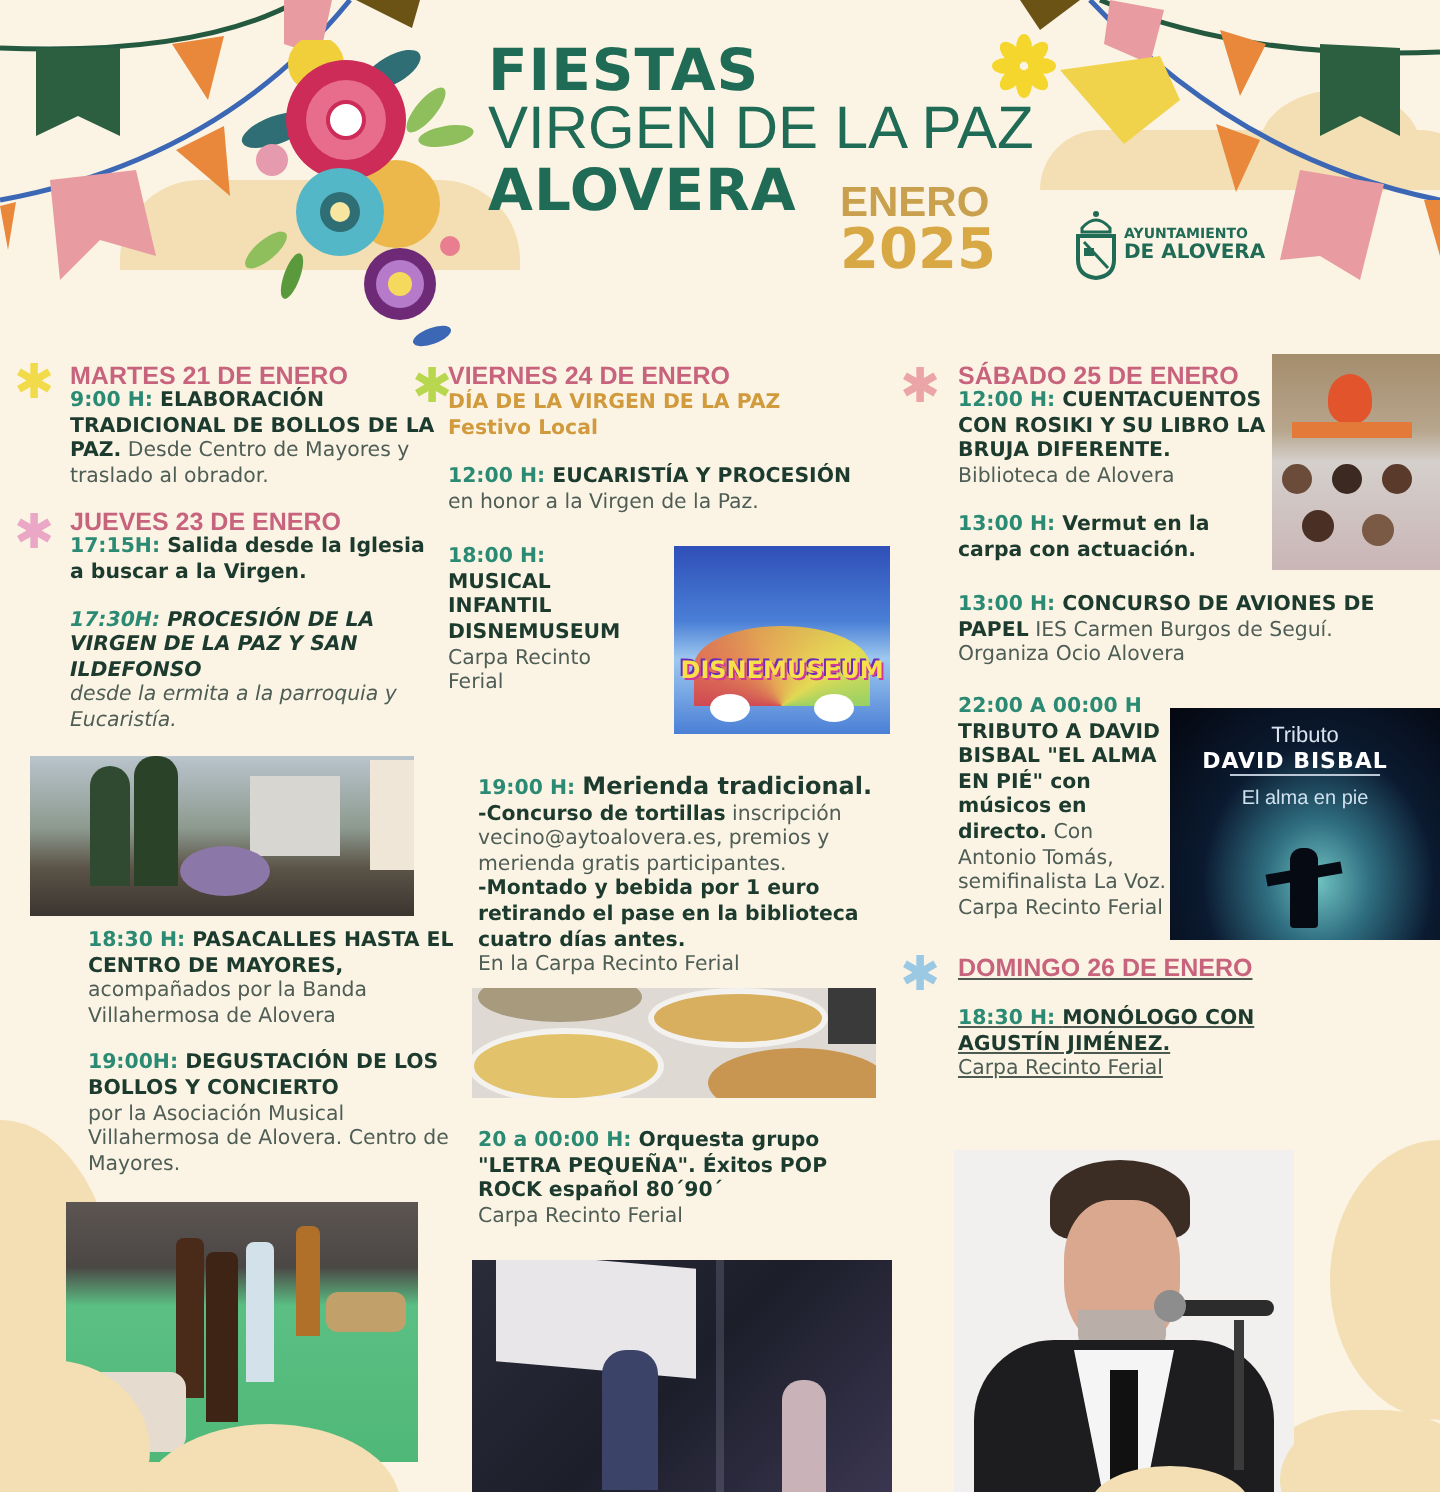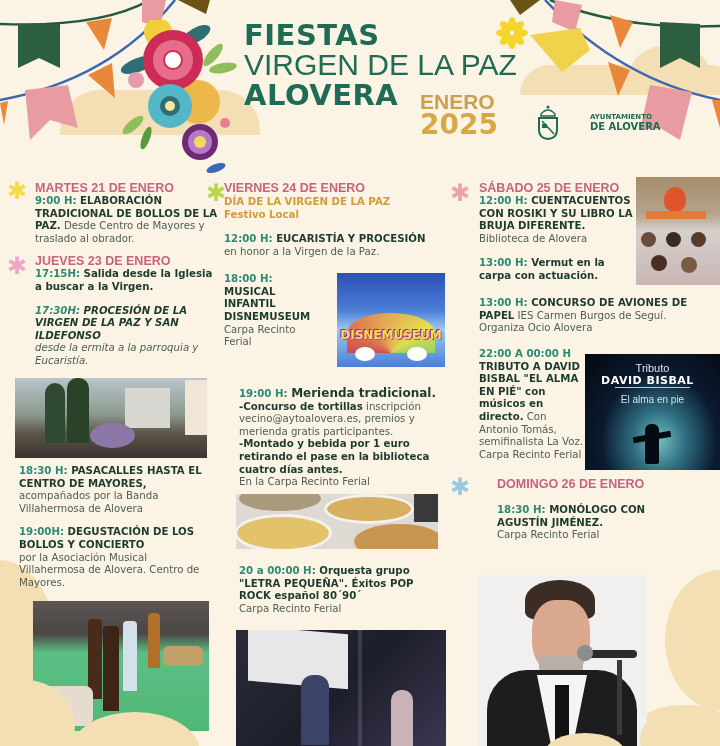--- a/index.html
+++ b/index.html
@@ -12,21 +12,21 @@
   }
   .abs { position: absolute; }
   .cloud { background: #f3dfb3; border-radius: 50%; position: absolute; }
   .title-block { position: absolute; left: 244px; top: 20px; color: #1f6b55; }
   .t1 { font-family: "DejaVu Sans", sans-serif; font-weight: bold; font-size: 29px; line-height: 31px; letter-spacing: 0.5px; }
   .t2 { font-family: "Liberation Sans", sans-serif; font-size: 30px; line-height: 28px; letter-spacing: 0px; }
   .t3 { font-family: "DejaVu Sans", sans-serif; font-weight: bold; font-size: 29px; line-height: 33px; letter-spacing: 0.5px; }
   .enero { position: absolute; left: 420px; top: 90px; color: #c9a04e; font-family: "Liberation Sans", sans-serif; font-weight: bold; font-size: 21px; text-align: center; width: 72px; }
   .year { position: absolute; left: 420px; top: 108px; color: #d8a845; font-family: "DejaVu Sans", sans-serif; font-weight: bold; font-size: 28px; width: 75px; text-align: center; }
   .logo { position: absolute; left: 537px; top: 104px; display: flex; align-items: center; gap: 3px; }
-  .logo-text { color: #1f6b55; font-family: "DejaVu Sans", sans-serif; font-weight: bold; line-height: 10px; margin-left: 28px; }
+  .logo-text { color: #1f6b55; font-family: "DejaVu Sans", sans-serif; font-weight: bold; line-height: 10px; }
   .logo-text .l1 { font-size: 7px; }
   .logo-text .l2 { font-size: 10px; }
 
   .col { position: absolute; font-size: 10.2px; line-height: 12.6px; }
   .day { color: #c8637e; font-family: "Liberation Sans", sans-serif; font-weight: bold; font-size: 12.5px; line-height: 14px; }
   .sub { color: #d19a3c; font-weight: bold; font-size: 10.2px; line-height: 13px; }
   .ev { margin-top: 10px; }
   .time { color: #2b8a73; font-weight: bold; }
   .bold { color: #1c3b2e; font-weight: bold; }
   .plain { color: #4e5d55; }
@@ -152,21 +152,21 @@
 </div>
 
 <div class="photo" style="left:15px;top:378px;width:192px;height:80px;background:linear-gradient(180deg,#b9c4cc 0%,#8d9a8f 45%,#5b5347 70%,#3b3530 100%);">
   <div class="abs" style="left:30px;top:5px;width:20px;height:60px;background:#2f4a30;border-radius:10px 10px 0 0;"></div>
   <div class="abs" style="left:52px;top:0px;width:22px;height:65px;background:#2a4228;border-radius:10px 10px 0 0;"></div>
   <div class="abs" style="left:110px;top:10px;width:45px;height:40px;background:#d8d6d0;"></div>
   <div class="abs" style="left:170px;top:2px;width:22px;height:55px;background:#efe6d8;"></div>
   <div class="abs" style="left:75px;top:45px;width:45px;height:25px;background:#8c78a8;border-radius:50%;"></div>
 </div>
 
-<div class="col" style="left:19px;top:465px;width:190px;">
+<div class="col" style="left:44px;top:465px;width:190px;">
   <div>
     <span class="time">18:30 H: </span><span class="bold">PASACALLES HASTA EL CENTRO DE MAYORES,</span><br>
     <span class="plain">acompañados por la Banda Villahermosa de Alovera</span>
   </div>
   <div class="ev" style="margin-top:11px;">
     <span class="time">19:00H: </span><span class="bold">DEGUSTACIÓN DE LOS BOLLOS Y CONCIERTO</span><br>
     <span class="plain">por la Asociación Musical Villahermosa de Alovera. Centro de Mayores.</span>
   </div>
 </div>
 
@@ -269,21 +269,21 @@
 
 <div class="photo" style="left:585px;top:354px;width:135px;height:116px;background:radial-gradient(ellipse at 55% 75%,#6fc1c0 0%,#2f6d80 25%,#0b1a30 55%,#04070f 100%);">
   <div class="abs" style="left:0;top:8px;width:135px;text-align:center;font-family:'Liberation Sans',sans-serif;font-size:11px;color:#d9e2ee;">Tributo</div>
   <div class="abs" style="left:0;top:20px;width:125px;text-align:center;font-family:'DejaVu Sans',sans-serif;font-weight:bold;font-size:11px;color:#fff;letter-spacing:0.5px;">DAVID BISBAL</div>
   <div class="abs" style="left:30px;top:33px;width:75px;height:1px;background:#bbc7d6;"></div>
   <div class="abs" style="left:0;top:40px;width:135px;text-align:center;font-family:'Liberation Sans',sans-serif;font-size:10px;color:#cfe0ee;">El alma en pie</div>
   <div class="abs" style="left:60px;top:70px;width:14px;height:40px;background:#060a12;border-radius:6px 6px 2px 2px;"></div>
   <div class="abs" style="left:48px;top:80px;width:38px;height:6px;background:#060a12;transform:rotate(-10deg);"></div>
 </div>
 
-<div class="col" style="left:497px;top:477px;width:170px;">
+<div class="col" style="left:479px;top:477px;width:170px;text-decoration:underline;">
   <div class="day">DOMINGO 26 DE ENERO</div>
   <div style="margin-top:13px;">
     <span class="time">18:30 H: </span><span class="bold">MONÓLOGO CON AGUSTÍN JIMÉNEZ.</span><br>
     <span class="plain">Carpa Recinto Ferial</span>
   </div>
 </div>
 
 <div class="photo" style="left:477px;top:575px;width:170px;height:171px;background:#f1f0ee;">
   <div class="abs" style="left:48px;top:5px;width:70px;height:40px;background:#3b2c24;border-radius:50% 50% 20% 20%;"></div>
   <div class="abs" style="left:55px;top:25px;width:58px;height:75px;background:#d9a88e;border-radius:40% 40% 45% 45%;"></div>

